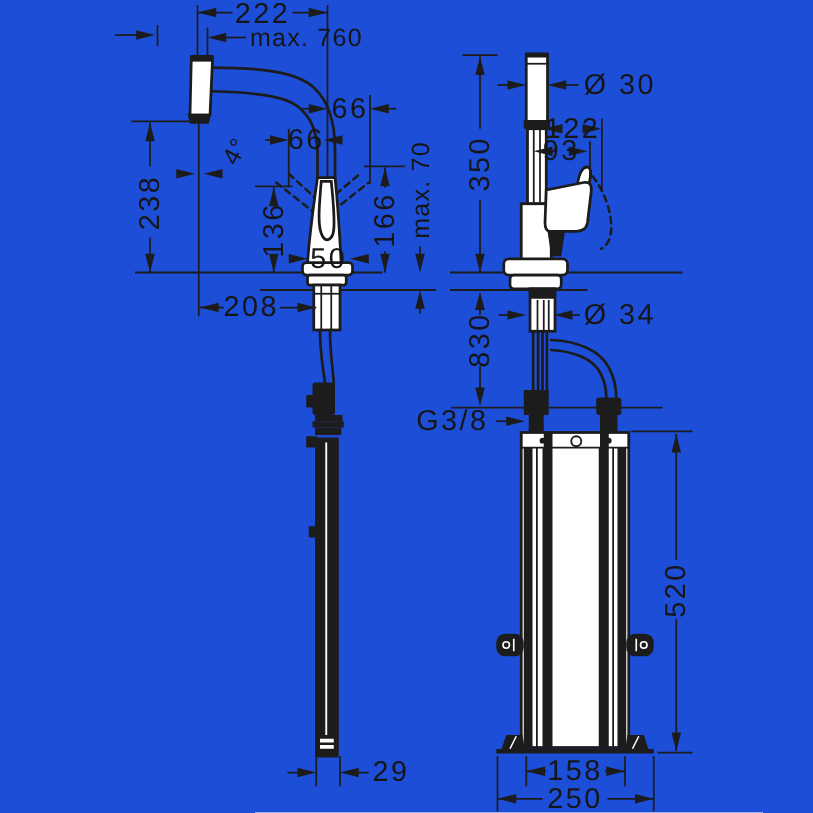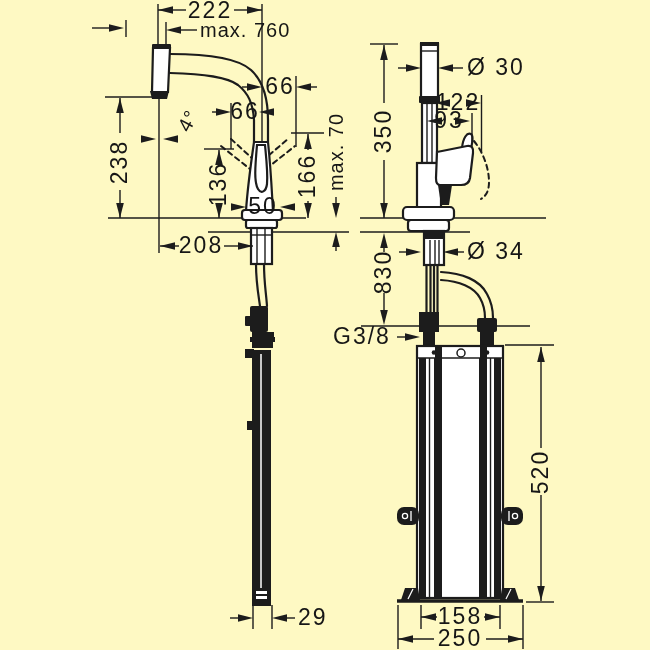--- a/index.html
+++ b/index.html
@@ -1,16 +1,16 @@
 <!DOCTYPE html>
 <html><head>
 <meta charset="utf-8">
 <style>
   html,body{margin:0;padding:0;background:#ffffff;}
-  .stage{width:650px;height:650px;position:relative;background:#fef9c3;overflow:hidden;}
+  .stage{width:650px;height:650px;position:relative;background:#1d4ed8;overflow:hidden;}
   svg{display:block;}
   .dimtext{font-family:"Liberation Sans", sans-serif;font-size:23px;font-weight:400;
            fill:#161616;letter-spacing:2px;}
   .dimtext-sm{font-family:"Liberation Sans", sans-serif;font-size:20px;font-weight:400;
            fill:#161616;letter-spacing:1px;}
   .outline{stroke:#1c1c1c;stroke-width:2.2;fill:none;stroke-linecap:round;}
   .outline-fill{stroke:#1c1c1c;stroke-width:2.2;fill:#ffffff;}
   .dimline{stroke:#1c1c1c;stroke-width:1.4;fill:none;}
   .thickline{stroke:#1c1c1c;stroke-width:1.6;fill:none;}
   .arrow{fill:#1c1c1c;stroke:none;}

